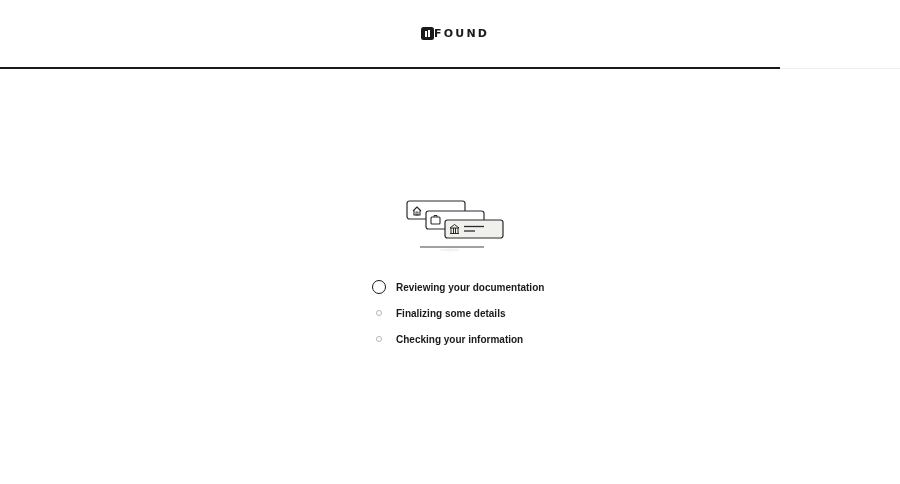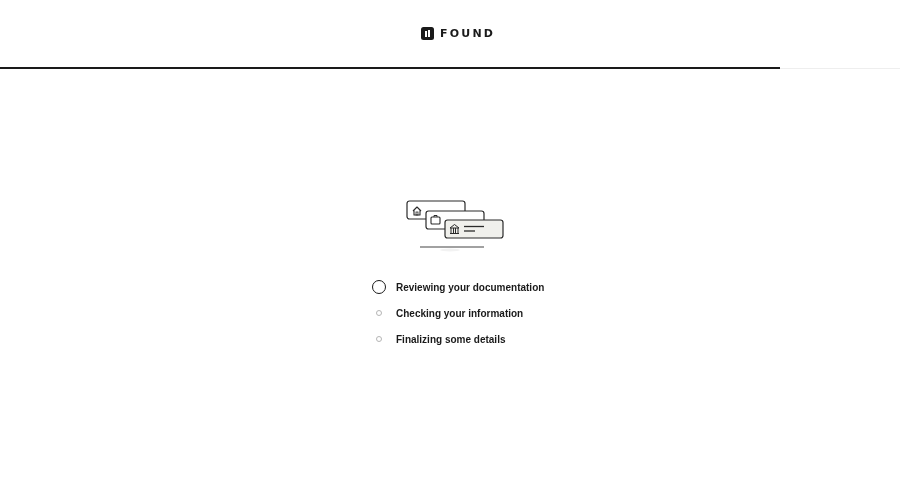--- a/index.html
+++ b/index.html
@@ -17,21 +17,20 @@
       left: 0; top: 0;
       width: 900px;
       height: 68px;
     }
     .logo {
       position: absolute;
       left: 421px;
       top: 27px;
       display: flex;
       align-items: center;
-      gap: 6px;
     }
     .logo-mark {
       width: 13px;
       height: 13px;
       background: #1a1a1a;
       border-radius: 2.5px;
       position: relative;
       display: inline-block;
     }
     .logo-mark::before, .logo-mark::after {
@@ -156,21 +155,21 @@
   <div class="step">
     <span class="step-indicator">
         <span class="ring-active"></span>
       </span>
     <span class="step-label">Reviewing your documentation</span>
   </div>
   <div class="step">
     <span class="step-indicator">
         <span class="ring-pending"></span>
       </span>
-    <span class="step-label">Checking your information</span>
+    <span class="step-label">Finalizing some details</span>
   </div>
   <div class="step">
     <span class="step-indicator">
         <span class="ring-pending"></span>
       </span>
-    <span class="step-label">Finalizing some details</span>
+    <span class="step-label">Checking your information</span>
   </div>
 </div>
 
 </body></html>

